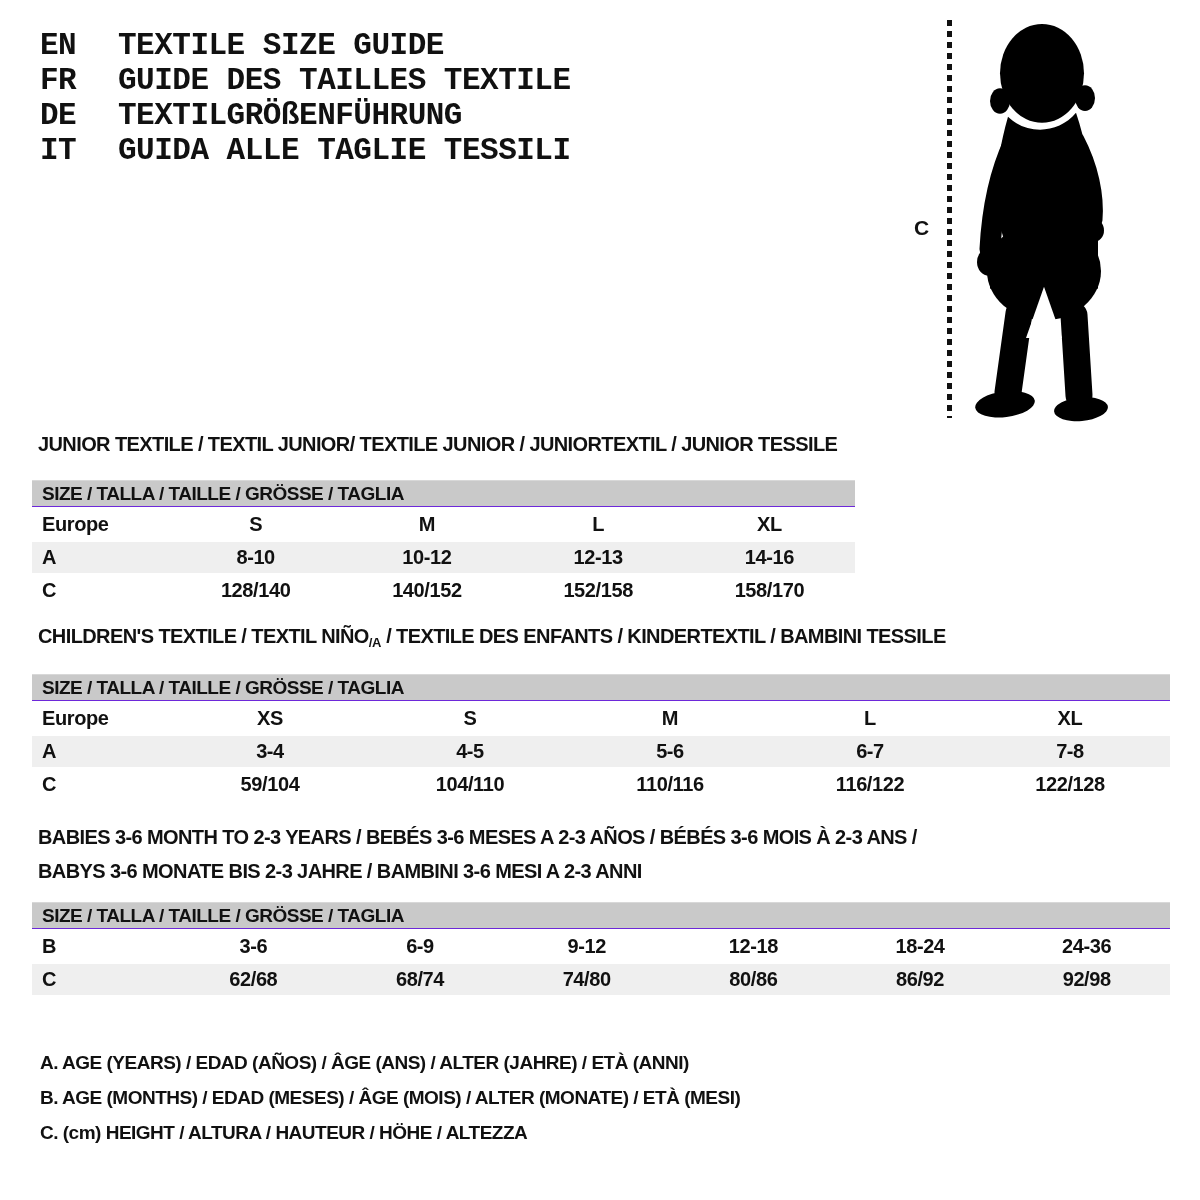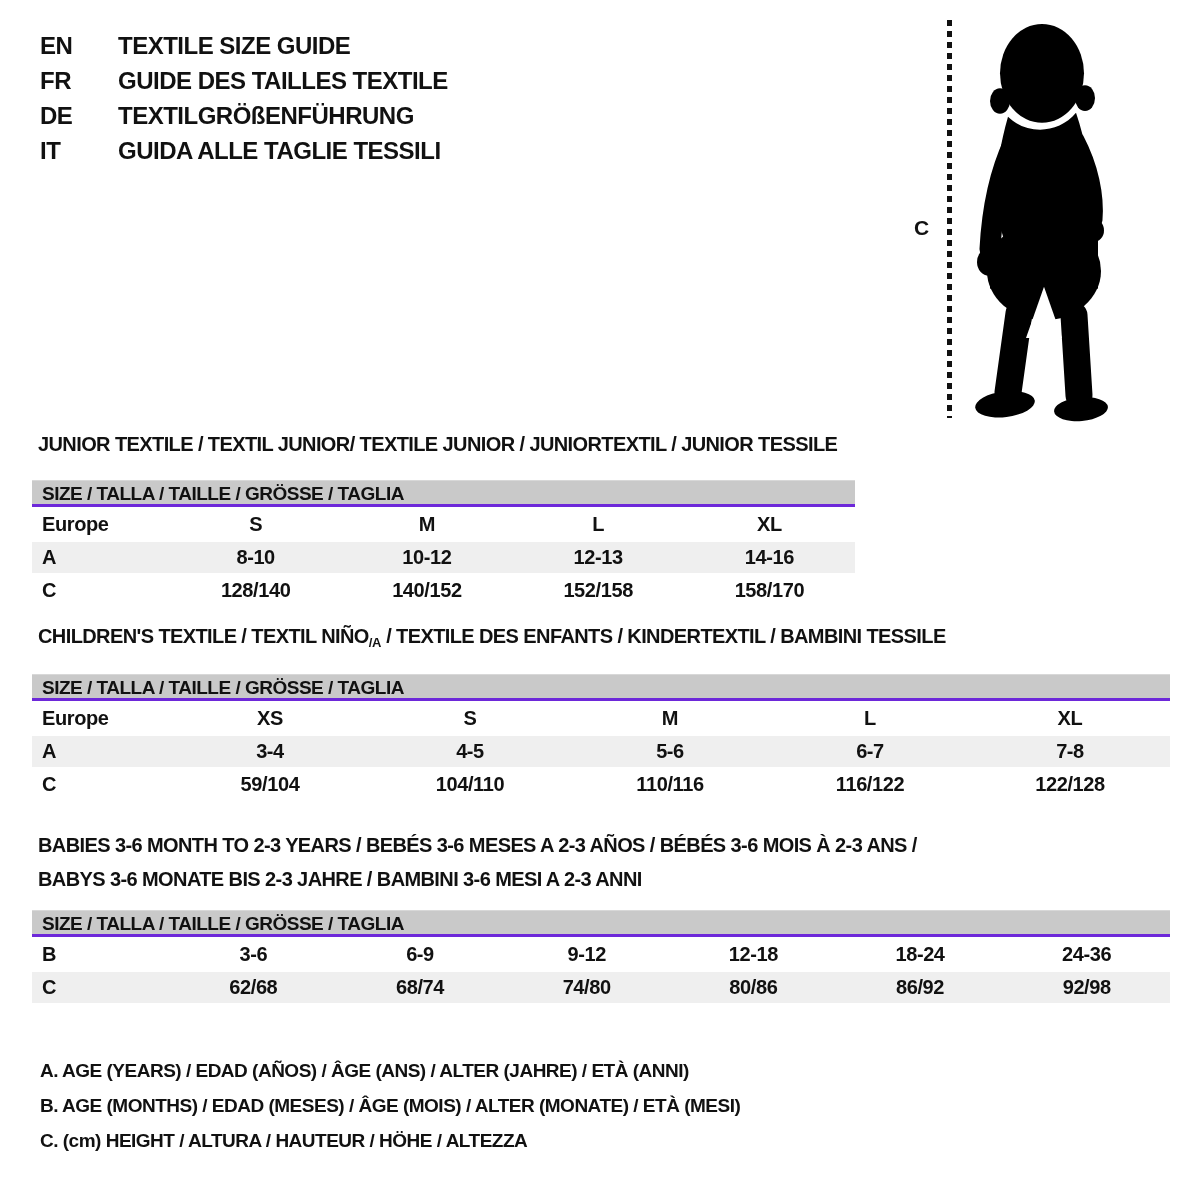--- a/index.html
+++ b/index.html
@@ -2,57 +2,57 @@
 <html><head>
 <meta charset="utf-8">
 <style>
   html,body{margin:0;padding:0;}
   body{
     width:1200px;height:1200px;position:relative;background:#ffffff;
     font-family:"Liberation Sans", sans-serif;color:#111111;overflow:hidden;
   }
   
   .lang-block{position:absolute;left:40px;top:28px;}
-  .lang-row{display:flex;align-items:center;height:35px;font-weight:700;font-size:24px;letter-spacing:-0.5px;}
+  .lang-row{display:flex;align-items:center;height:35px;font-weight:700;font-size:31px;letter-spacing:-0.5px;font-family:Liberation Mono, monospace;}
   .lang-code{width:78px;flex:0 0 78px;}
   .lang-title{white-space:nowrap;}
 
   
   .figure-area{position:absolute;left:900px;top:0;width:300px;height:430px;}
   .figure-c{position:absolute;left:14px;top:216px;font-size:21px;font-weight:700;}
   .dashed-line{
     position:absolute;left:47px;top:20px;width:5px;height:398px;
     background:repeating-linear-gradient(to bottom,#111 0 6px,transparent 6px 11px);
   }
   .toddler{position:absolute;left:62px;top:22px;width:178px;height:400px;}
 
   
   .content{position:absolute;left:32px;top:433px;width:1138px;}
   .sec-title{font-size:20px;font-weight:700;letter-spacing:-0.6px;margin:0 0 0 6px;white-space:nowrap;}
   .sub{font-size:13px;vertical-align:-4px;letter-spacing:-0.3px;}
 
   .size-bar{
     box-sizing:border-box;height:27px;line-height:26px;background:#c9c9c9;
-    border-top:1px solid #d8d8d8;border-bottom:3px solid #6d28d9;
+    border-top:1px solid #d8d8d8;border-bottom:1px solid #6d28d9;
     padding-left:10px;font-size:19px;font-weight:700;letter-spacing:-0.5px;
   }
   .w-junior{width:823px;}
   .w-full{width:1138px;}
   .trow{
     display:flex;align-items:center;height:31px;margin-top:2px;
     font-size:20px;font-weight:700;letter-spacing:-0.4px;
   }
   .trow .c0{flex:0 0 128px;text-align:left;padding-left:10px;}
   .trow .cell{flex:1;text-align:center;}
   .shade{background:#efefef;}
 
   .mt-junior-bar{margin-top:24px;}
   .mt-children-title{margin-top:19px;}
   .mt-children-bar{margin-top:24px;}
-  .mt-babies-title{margin-top:28px;}
+  .mt-babies-title{margin-top:20px;}
   .babies-title-line{line-height:34px;}
   .mt-babies-bar{margin-top:14px;}
 
   .legend{margin:50px 0 0 8px;}
   .legend-line{font-size:19px;font-weight:700;letter-spacing:-0.5px;line-height:35px;white-space:nowrap;}
 </style>
 </head>
 <body>
 
 <div class="lang-block">

